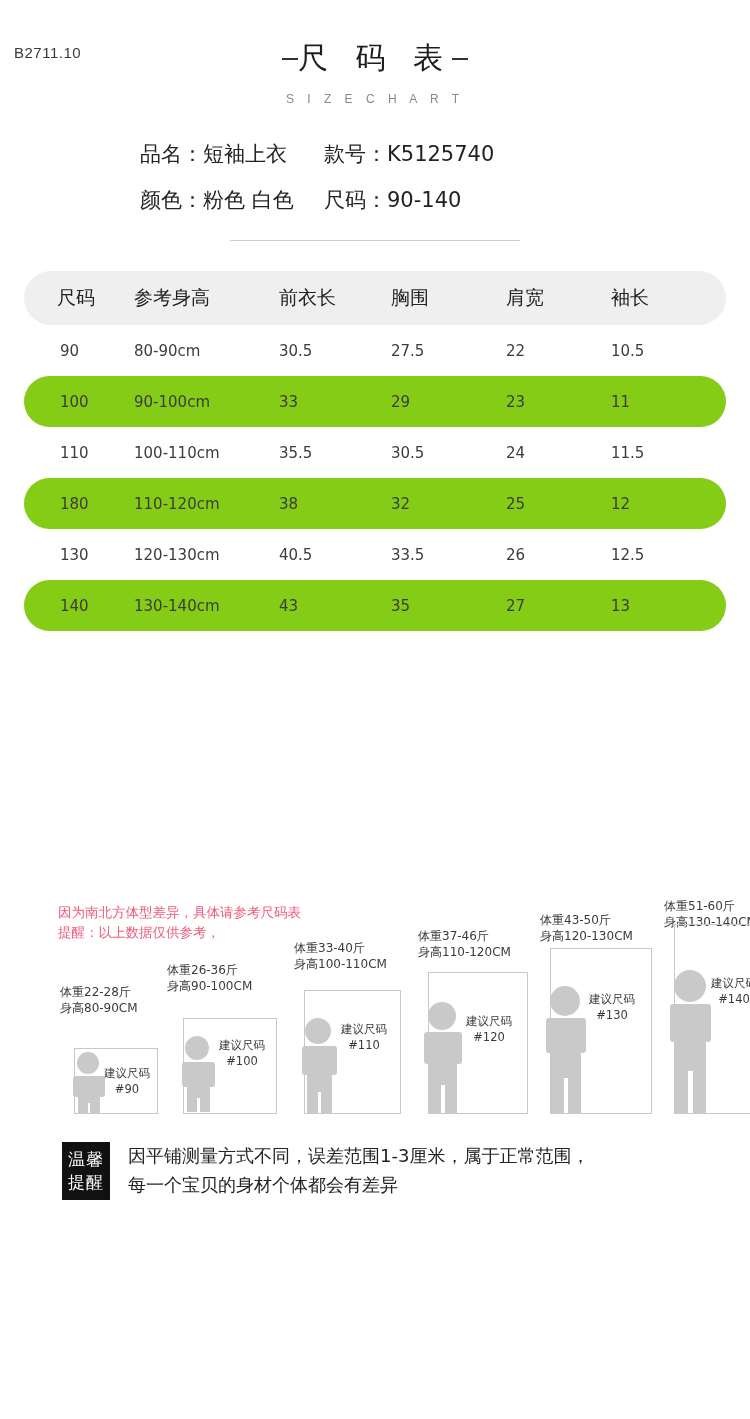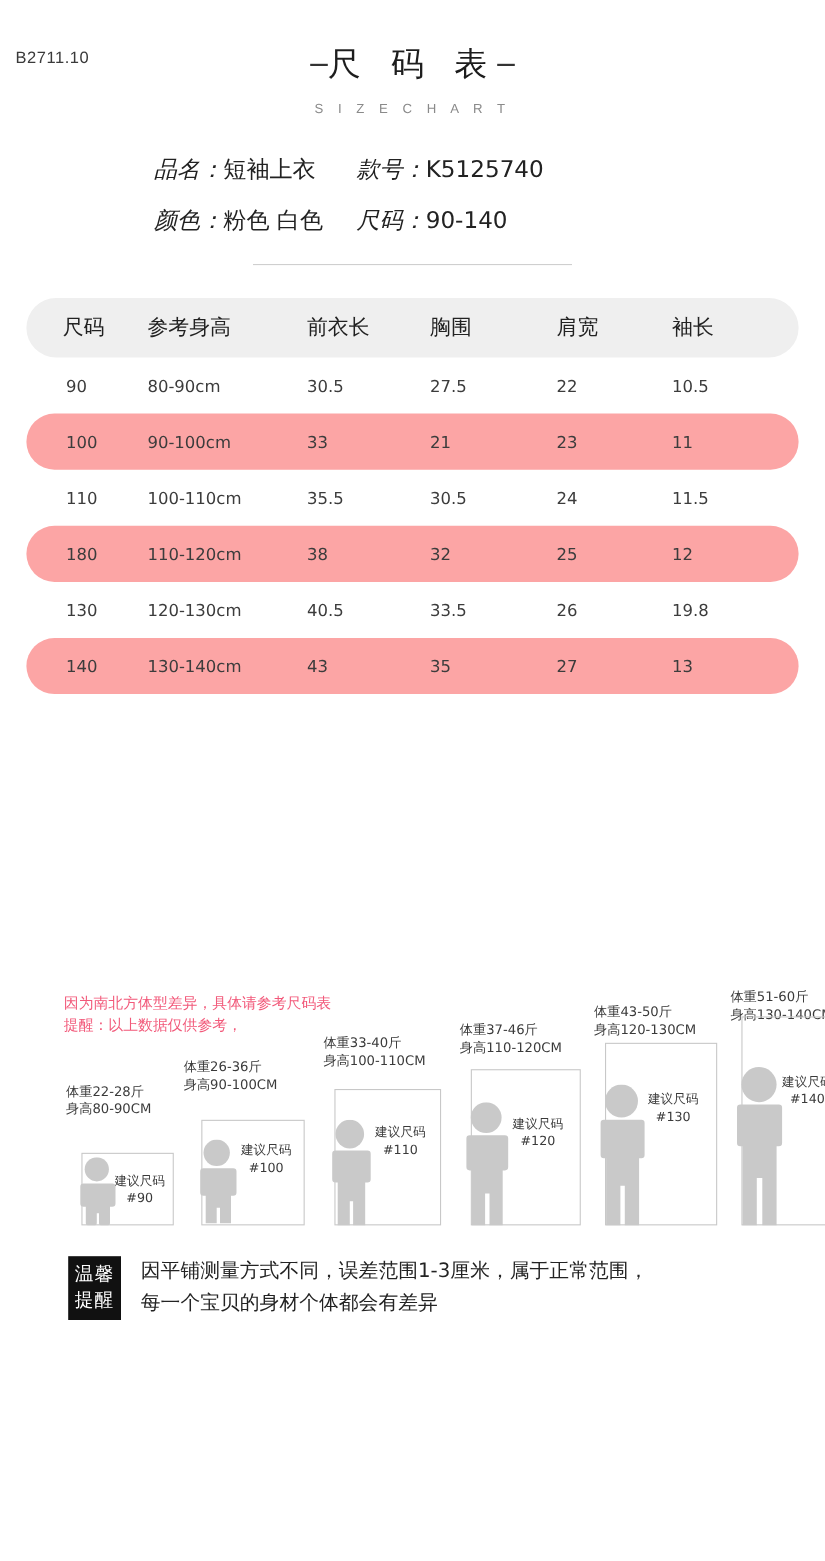--- a/index.html
+++ b/index.html
@@ -73,21 +73,21 @@
   .info-row {
     display: flex;
     margin-bottom: 18px;
   }
   .info-cell {
     display: flex;
     align-items: baseline;
   }
   .info-cell.left { width: 312px; padding-left: 140px; box-sizing: border-box; }
   .info-cell.right { padding-left: 12px; }
-  .info-label { white-space: nowrap; font-style: italic; }
+  .info-label { white-space: nowrap; }
   .info-value { white-space: nowrap; }
 
   .divider {
     width: 290px;
     height: 1px;
     background: #cfcfcf;
     margin: 26px auto 0 auto;
   }
 
   
@@ -106,21 +106,21 @@
     font-family: "DejaVu Sans", sans-serif;
   }
   .trow.head {
     background: #efefef;
     font-size: 19px;
     color: #222;
     height: 54px;
     border-radius: 27px;
   }
   .trow.alt {
-    background: #fca5a5;
+    background: #84cc16;
   }
   .tcell {
     text-align: left;
     box-sizing: border-box;
   }
   .c0 { width: 110px; padding-left: 36px; }
   .c1 { width: 145px; }
   .c2 { width: 112px; }
   .c3 { width: 115px; }
   .c4 { width: 105px; }
@@ -263,21 +263,21 @@
       <div class="tcell c2">30.5</div>
       <div class="tcell c3">27.5</div>
       <div class="tcell c4">22</div>
       <div class="tcell c5">10.5</div>
     </div>
 
     <div class="trow alt">
       <div class="tcell c0">100</div>
       <div class="tcell c1">90-100cm</div>
       <div class="tcell c2">33</div>
-      <div class="tcell c3">21</div>
+      <div class="tcell c3">29</div>
       <div class="tcell c4">23</div>
       <div class="tcell c5">11</div>
     </div>
 
     <div class="trow">
       <div class="tcell c0">110</div>
       <div class="tcell c1">100-110cm</div>
       <div class="tcell c2">35.5</div>
       <div class="tcell c3">30.5</div>
       <div class="tcell c4">24</div>
@@ -292,21 +292,21 @@
       <div class="tcell c4">25</div>
       <div class="tcell c5">12</div>
     </div>
 
     <div class="trow">
       <div class="tcell c0">130</div>
       <div class="tcell c1">120-130cm</div>
       <div class="tcell c2">40.5</div>
       <div class="tcell c3">33.5</div>
       <div class="tcell c4">26</div>
-      <div class="tcell c5">19.8</div>
+      <div class="tcell c5">12.5</div>
     </div>
 
     <div class="trow alt">
       <div class="tcell c0">140</div>
       <div class="tcell c1">130-140cm</div>
       <div class="tcell c2">43</div>
       <div class="tcell c3">35</div>
       <div class="tcell c4">27</div>
       <div class="tcell c5">13</div>
     </div>

